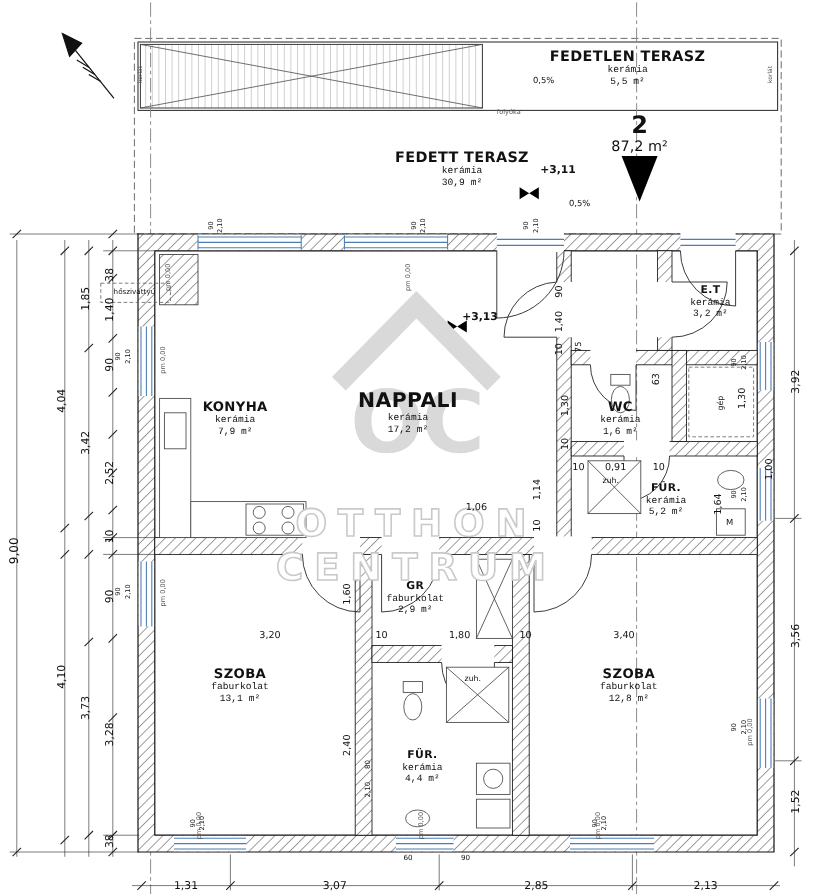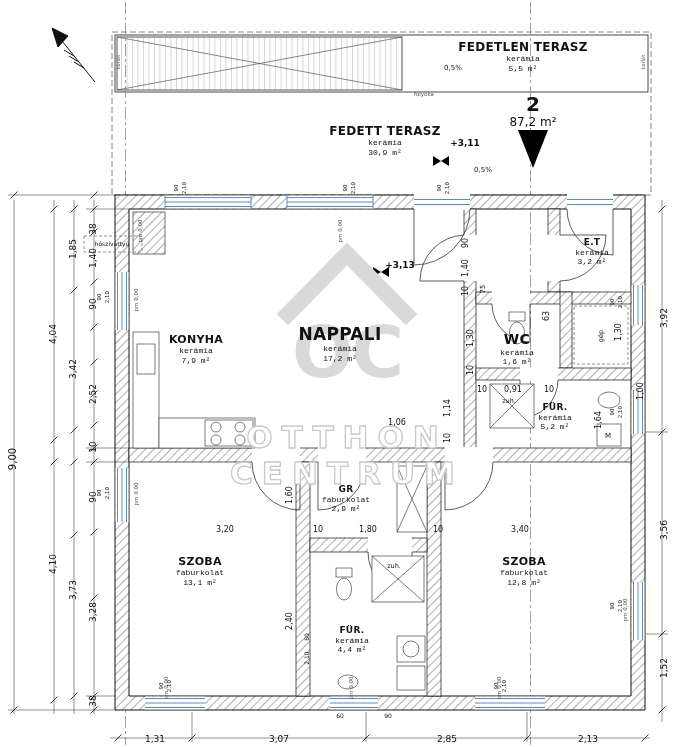--- a/index.html
+++ b/index.html
@@ -315,21 +315,21 @@
         <div class="nm" style="font-size: 17px;">NAPPALI</div>
         <div class="mt">kerámia</div>
         <div class="ar">17,2 m²</div>
       </div>
       <div class="room" style="left: 196px; top: 349px;">
         <div class="nm" style="font-size: 11px;">KONYHA</div>
         <div class="mt">kerámia</div>
         <div class="ar">7,9 m²</div>
       </div>
       <div class="room" style="left: 517px; top: 326px;">
-        <div class="nm" style="font-size: 14px; margin-top: 46px;">WC</div>
+        <div class="nm" style="font-size: 11px; margin-top: 46px;">WC</div>
         <div class="mt">kerámia</div>
         <div class="ar">1,6 m²</div>
       </div>
       <div class="room" style="left: 592px; top: 252px;">
         <div class="nm" style="font-size: 9px;">E.T</div>
         <div class="mt">kerámia</div>
         <div class="ar">3,2 m²</div>
       </div>
       <div class="room" style="left: 555px; top: 417px;">
         <div class="nm" style="font-size: 9px;">FÜR.</div>
@@ -378,21 +378,21 @@
       <span class="dim" style="left: 155px; top: 739px; font-size: 9px; transform: translate(-50%, -50%) rotate(0deg);">1,31</span>
       <span class="dim" style="left: 279px; top: 739px; font-size: 9px; transform: translate(-50%, -50%) rotate(0deg);">3,07</span>
       <span class="dim" style="left: 447px; top: 739px; font-size: 9px; transform: translate(-50%, -50%) rotate(0deg);">2,85</span>
       <span class="dim" style="left: 588px; top: 739px; font-size: 9px; transform: translate(-50%, -50%) rotate(0deg);">2,13</span>
       <span class="dim" style="left: 397px; top: 423px; font-size: 8px; transform: translate(-50%, -50%) rotate(0deg);">1,06</span>
       <span class="dim" style="left: 482px; top: 390px; font-size: 8px; transform: translate(-50%, -50%) rotate(0deg);">10</span>
       <span class="dim" style="left: 513px; top: 390px; font-size: 8px; transform: translate(-50%, -50%) rotate(0deg);">0,91</span>
       <span class="dim" style="left: 549px; top: 390px; font-size: 8px; transform: translate(-50%, -50%) rotate(0deg);">10</span>
       <span class="dim" style="left: 225px; top: 530px; font-size: 8px; transform: translate(-50%, -50%) rotate(0deg);">3,20</span>
       <span class="dim" style="left: 318px; top: 530px; font-size: 8px; transform: translate(-50%, -50%) rotate(0deg);">10</span>
-      <span class="dim" style="left: 368px; top: 530px; font-size: 8px; transform: translate(-50%, -50%) rotate(0deg);">1,80</span>
+      <span class="dim" style="left: 383px; top: 530px; font-size: 8px; transform: translate(-50%, -50%) rotate(0deg);">1,80</span>
       <span class="dim" style="left: 438px; top: 530px; font-size: 8px; transform: translate(-50%, -50%) rotate(0deg);">10</span>
       <span class="dim" style="left: 520px; top: 530px; font-size: 8px; transform: translate(-50%, -50%) rotate(0deg);">3,40</span>
       <span class="dim" style="left: 466px; top: 243px; font-size: 8px; transform: translate(-50%, -50%) rotate(-90deg);">90</span>
       <span class="dim" style="left: 466px; top: 268px; font-size: 8px; transform: translate(-50%, -50%) rotate(-90deg);">1,40</span>
       <span class="dim" style="left: 466px; top: 291px; font-size: 8px; transform: translate(-50%, -50%) rotate(-90deg);">10</span>
       <span class="dim" style="left: 471px; top: 338px; font-size: 8px; transform: translate(-50%, -50%) rotate(-90deg);">1,30</span>
       <span class="dim" style="left: 471px; top: 370px; font-size: 8px; transform: translate(-50%, -50%) rotate(-90deg);">10</span>
       <span class="dim" style="left: 448px; top: 408px; font-size: 8px; transform: translate(-50%, -50%) rotate(-90deg);">1,14</span>
       <span class="dim" style="left: 448px; top: 438px; font-size: 8px; transform: translate(-50%, -50%) rotate(-90deg);">10</span>
       <span class="dim" style="left: 483px; top: 289px; font-size: 7px; transform: translate(-50%, -50%) rotate(-90deg);">75</span>

